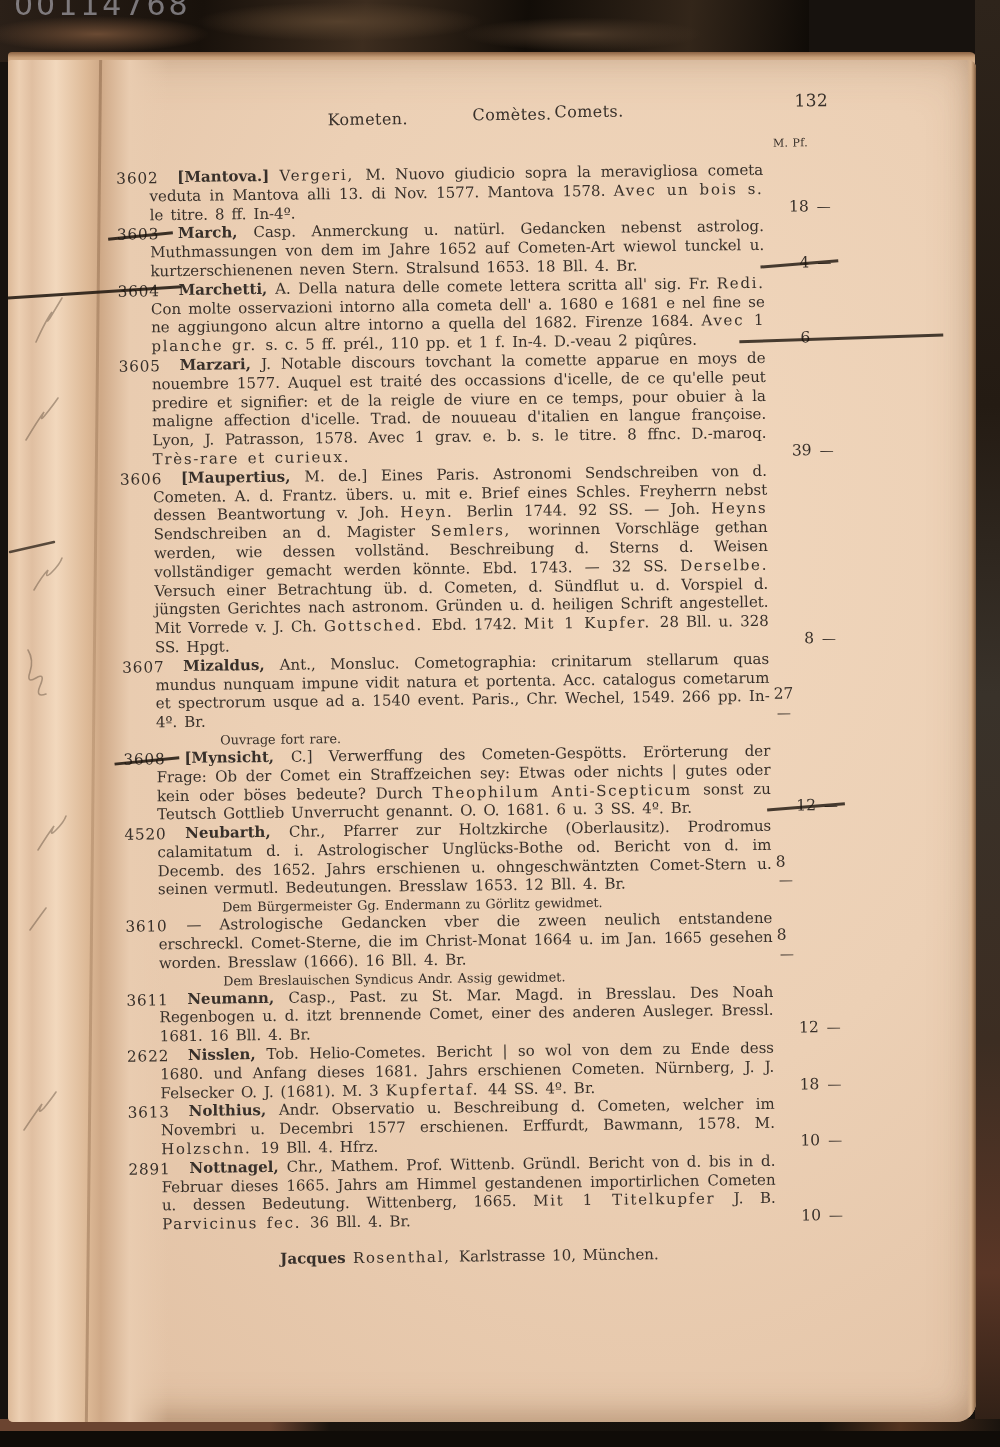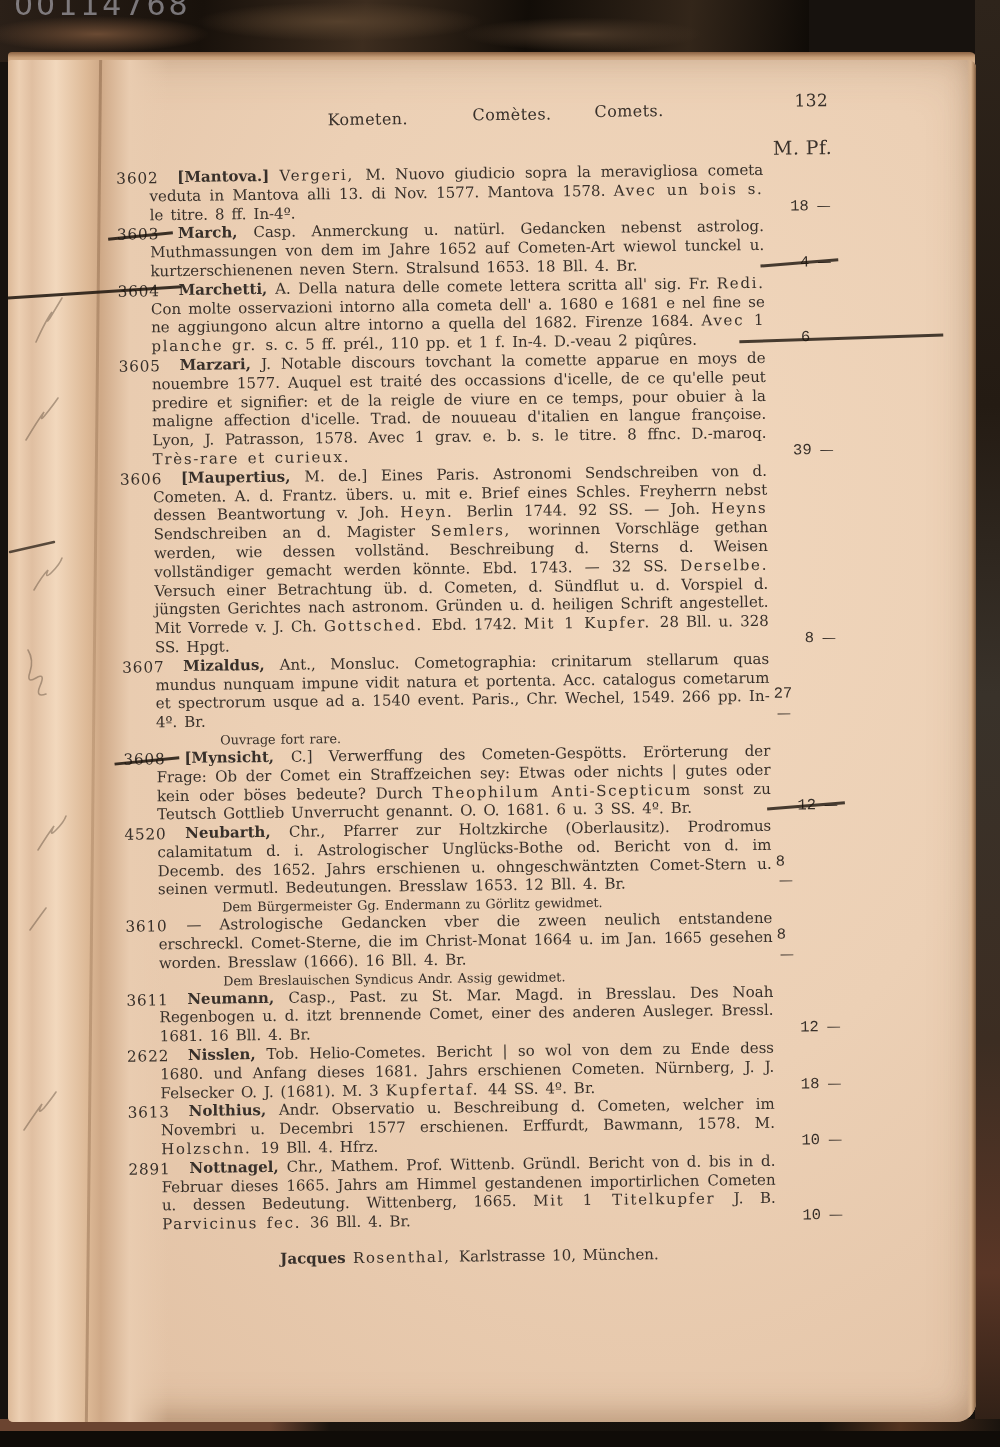--- a/index.html
+++ b/index.html
@@ -64,23 +64,23 @@
   
   .margin-marks{position:absolute;left:0;top:230px;}
   
   .content{
     position:absolute;inset:0;color:#38302a;
     transform:rotate(-0.7deg);transform-origin:18% 85%;
   }
   .hdr span{position:absolute;font-size:16px;letter-spacing:.4px;}
   .hdr .t1{left:333px;top:52px;}
   .hdr .t2{left:478px;top:49px;}
-  .hdr .t3{left:600px;top:47px;}
+  .hdr .t3{left:560px;top:47px;}
   .hdr .pn{left:800px;top:38px;font-size:17px;}
-  .hdr .mpf{left:778px;top:84px;font-size:19px;}
+  .hdr .mpf{left:778px;top:84px;font-size:11px;}
   .entries{
     position:absolute;left:154px;top:108px;width:688px;
     font-size:15px;line-height:18.8px;word-spacing:2.2px;
   }
   .entry{display:flex;position:relative;align-items:flex-end;}
   .num{
     position:absolute;left:-33px;top:1px;width:52px;font-size:15.3px;letter-spacing:.8px;
   }
   .num.struck::after{
     content:"";position:absolute;left:-9px;right:-4px;top:48%;height:0;
@@ -96,21 +96,21 @@
   .etxt::first-line{}
   .etxt{text-indent:28px;}
   .note{
     margin-left:64px;font-size:12.8px;line-height:17px;word-spacing:1px;text-indent:0;
   }
   .eprice{
     width:66px;margin-left:4px;display:flex;align-items:baseline;
     position:relative;margin-bottom:1px;flex-shrink:0;
   }
   .entry.has-note .eprice{margin-bottom:19px;flex-direction:column;}
-  .pm{flex:1;text-align:right;padding-right:5px;font-size:15.5px;font-family:Liberation Mono, monospace;}
+  .pm{flex:1;text-align:right;padding-right:5px;font-size:15.5px;}
   .pdash{width:20px;text-align:center;font-size:14px;}
   .eprice.pstruck::after{
     content:"";position:absolute;left:-8px;right:-4px;top:46%;height:0;
     border-top:3px solid rgba(28,20,13,.8);transform:rotate(-4deg);
   }
   .eprice.pstruck-long::after{
     left:-30px;right:-108px;transform:rotate(-1.2deg);border-top-width:3.5px;
   }
   .footer{
     margin-top:17px;width:614px;text-align:center;font-size:15px;word-spacing:2px;

